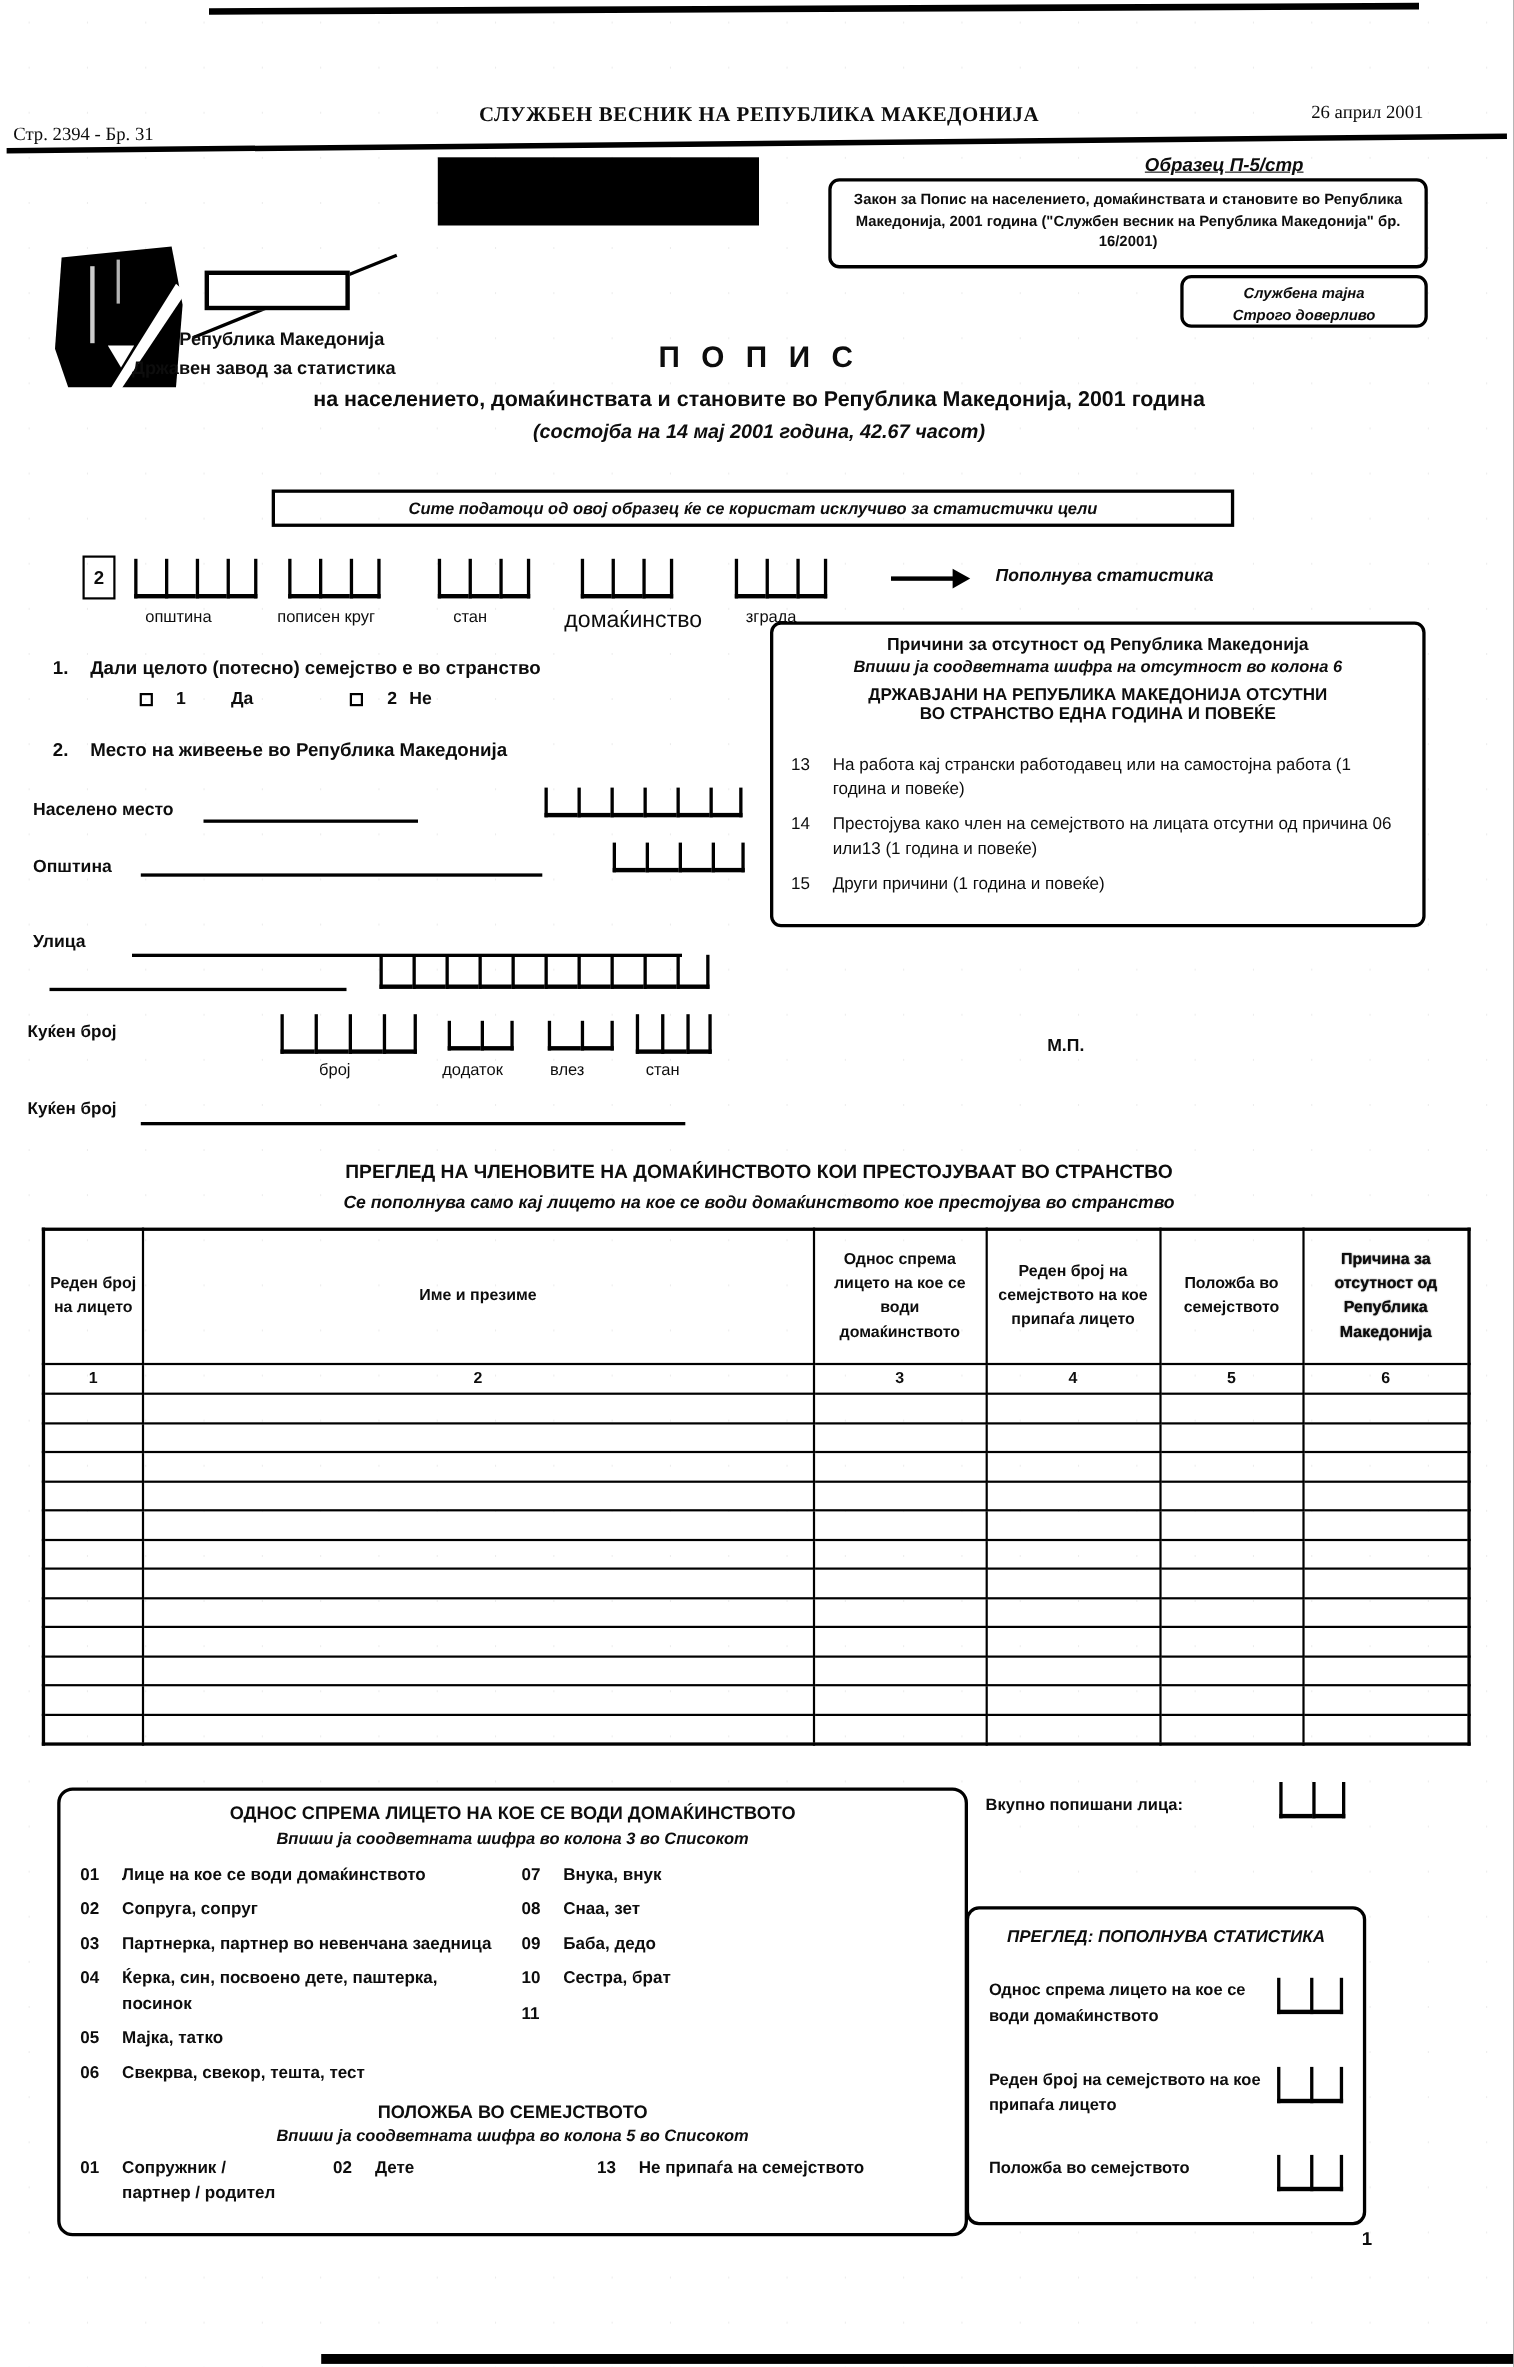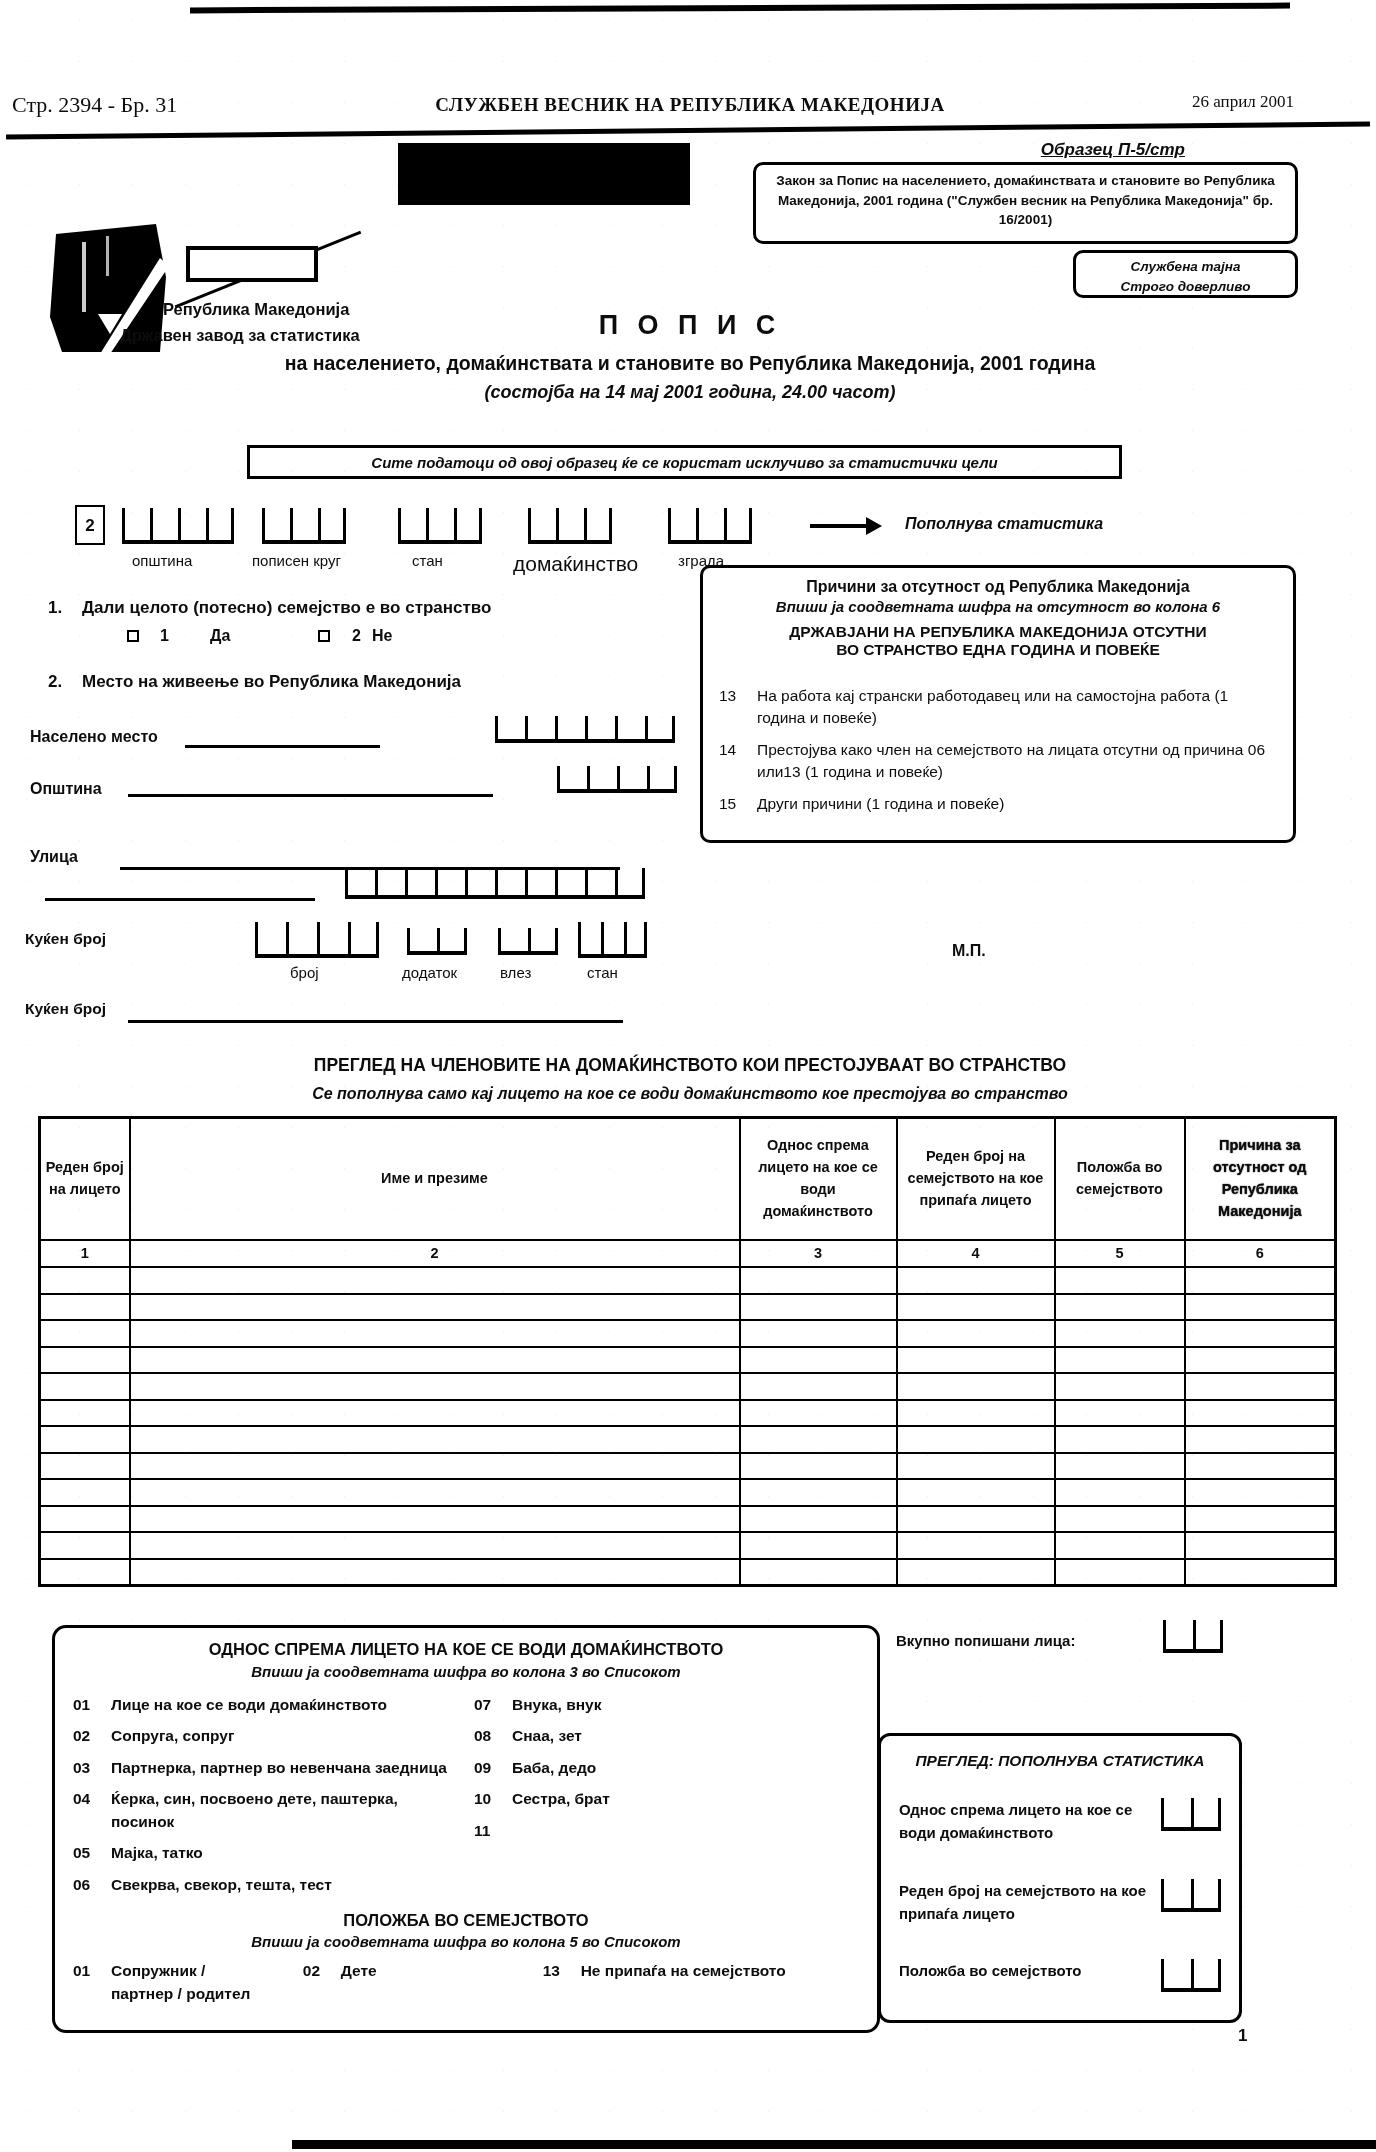--- a/index.html
+++ b/index.html
@@ -40,21 +40,21 @@
   .stats-row .lbl{width:248px;font-weight:bold;font-size:15px;line-height:1.55;}
 </style>
 </head>
 <body>
 
 <div id="page">
 
   <div class="abs" style="left:190px;top:5px;width:1100px;height:6px;background:#000;transform:rotate(-0.25deg);"></div>
   <div class="abs" style="left:292px;top:2140px;width:1084px;height:9px;background:#000;"></div>
 
-  <div class="abs serif" style="left:12px;top:92px;font-size:22px;">Стр. 2394 - Бр. 31</div>
+  <div class="abs serif" style="left:12px;top:112px;font-size:17px;">Стр. 2394 - Бр. 31</div>
   <div class="abs serif b ctr" style="left:300px;top:94px;width:780px;font-size:19px;letter-spacing:0.5px;">СЛУЖБЕН ВЕСНИК НА РЕПУБЛИКА МАКЕДОНИЈА</div>
   <div class="abs serif" style="left:1192px;top:92px;font-size:17px;">26 април 2001</div>
   <div class="abs" style="left:6px;top:128px;width:1364px;height:5px;background:#000;transform:rotate(-0.55deg);"></div>
 
   <svg class="abs" style="left:48px;top:222px;" width="125" height="132" viewBox="0 0 125 132">
     <polygon points="8,12 108,2 118,55 112,130 14,130 2,95" fill="#000"></polygon>
     <polygon points="52,132 112,36 121,44 62,132" fill="#fff"></polygon>
     <polygon points="50,92 74,92 62,112" fill="#fff"></polygon>
     <rect x="34" y="20" width="4" height="70" fill="#fff" opacity="0.8"></rect>
     <rect x="58" y="14" width="3" height="40" fill="#fff" opacity="0.7"></rect>
@@ -71,21 +71,21 @@
   <div class="abs rbox b i ctr" style="left:1073px;top:250px;width:225px;height:48px;padding:4px 6px;font-size:13.5px;line-height:1.5;">
     <div>Службена тајна</div>
     <div>Строго доверливо</div>
   </div>
 
   <div class="abs b" style="left:163px;top:300px;font-size:16.5px;">Република Македонија</div>
   <div class="abs b" style="left:120px;top:326px;font-size:16.5px;">Државен завод за статистика</div>
 
   <div class="abs b ctr" style="left:440px;top:310px;width:500px;font-size:27px;letter-spacing:6px;">П О П И С</div>
   <div class="abs b ctr" style="left:60px;top:352px;width:1260px;font-size:19.5px;">на населението, домаќинствата и становите во Република Македонија, 2001 година</div>
-  <div class="abs b i ctr" style="left:60px;top:382px;width:1260px;font-size:18px;">(состојба на 14 мај 2001 година, 24.00 часот)</div>
+  <div class="abs b i ctr" style="left:60px;top:382px;width:1260px;font-size:18px;">(состојба на 14 мај 2001 година, 42.67 часот)</div>
   <div class="abs b i ctr" style="left:247px;top:445px;width:875px;height:34px;border:3px solid #000;box-sizing:border-box;font-size:15px;padding-top:6px;">
     <span>Сите податоци од овој образец ќе се користат исклучиво  за статистички цели</span>
   </div>
 
   <div class="abs codebox b" style="left:75px;top:505px;width:30px;height:40px;font-size:17px;line-height:38px;">
     <span>2</span>
   </div>
   <div class="abs comb cw28" style="left:122px;top:508px;">
       <div class="c"></div>
       <div class="c"></div>

